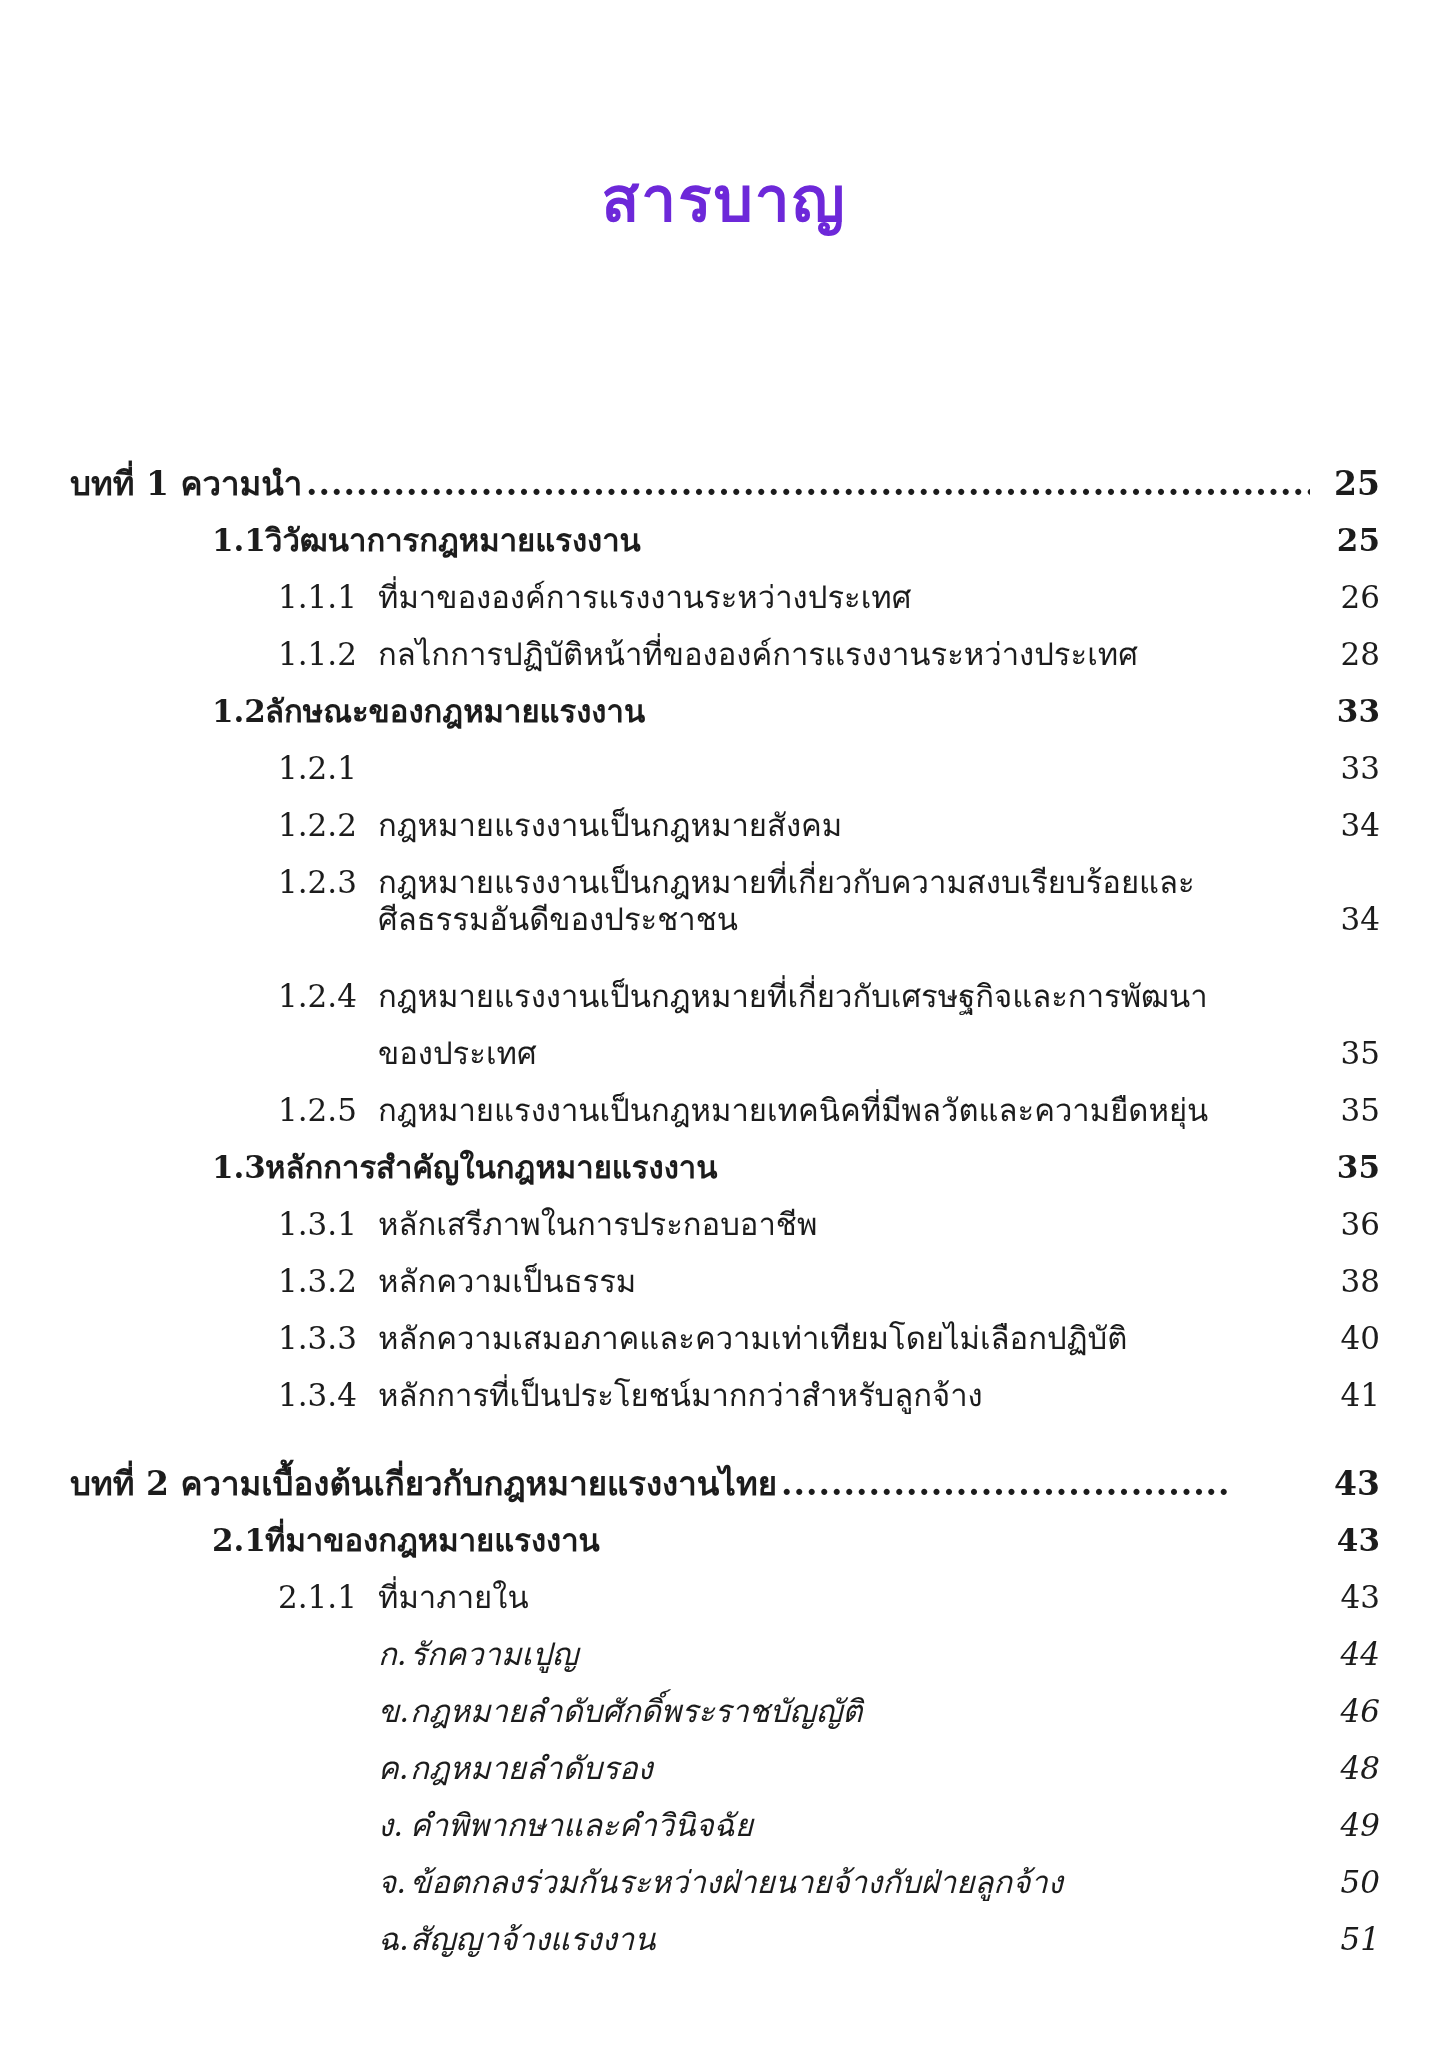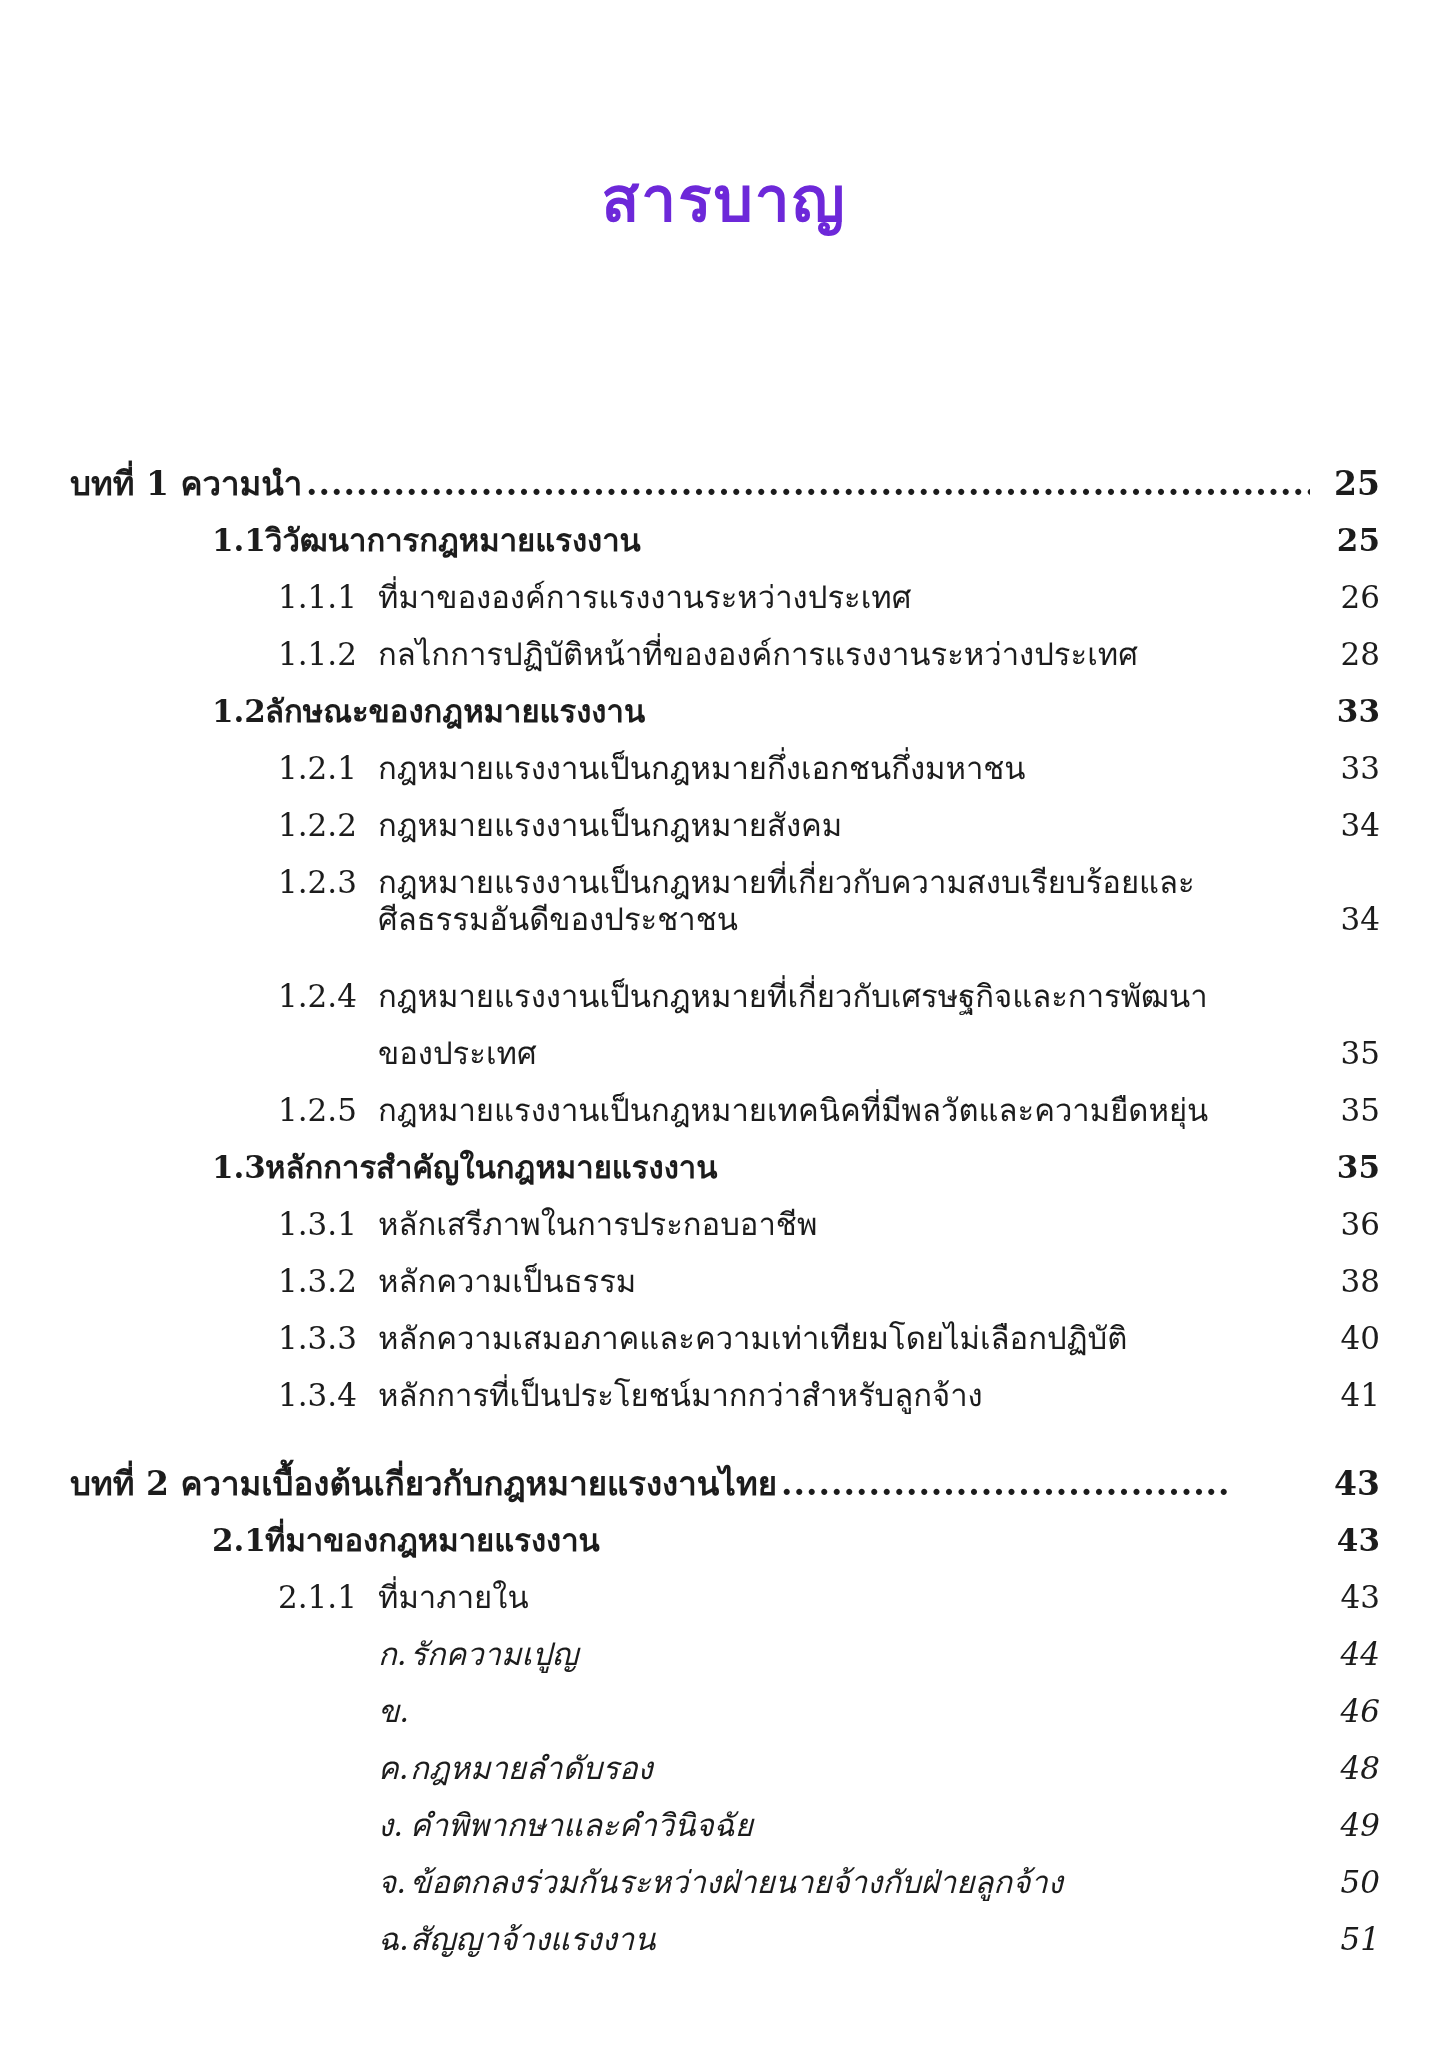--- a/index.html
+++ b/index.html
@@ -100,21 +100,20 @@
   </div>
 
   <div class="row section bold" style="top:228px;">
     <span class="num">1.2</span>
     <span class="label">ลักษณะของกฎหมายแรงงาน</span>
     <span class="page">33</span>
   </div>
 
   <div class="row subsection" style="top:285px;">
     <span class="num">1.2.1</span>
-    <span class="label">กฎหมายแรงงานเป็นกฎหมายกึ่งเอกชนกึ่งมหาชน</span>
     <span class="page">33</span>
   </div>
 
   <div class="row subsection" style="top:342px;">
     <span class="num">1.2.2</span>
     <span class="label">กฎหมายแรงงานเป็นกฎหมายสังคม</span>
     <span class="page">34</span>
   </div>
 
   <div class="row subsection" style="top:399px;">
@@ -192,20 +191,21 @@
   </div>
 
   <div class="row item italic" style="top:1171px;">
     <span class="num">ก.</span>
     <span class="label">รักความเปูญ</span>
     <span class="page">44</span>
   </div>
 
   <div class="row item italic" style="top:1228px;">
     <span class="num">ข.</span>
+    <span class="label">กฎหมายลำดับศักดิ์พระราชบัญญัติ</span>
     <span class="page">46</span>
   </div>
 
   <div class="row item italic" style="top:1285px;">
     <span class="num">ค.</span>
     <span class="label">กฎหมายลำดับรอง</span>
     <span class="page">48</span>
   </div>
 
   <div class="row item italic" style="top:1342px;">

